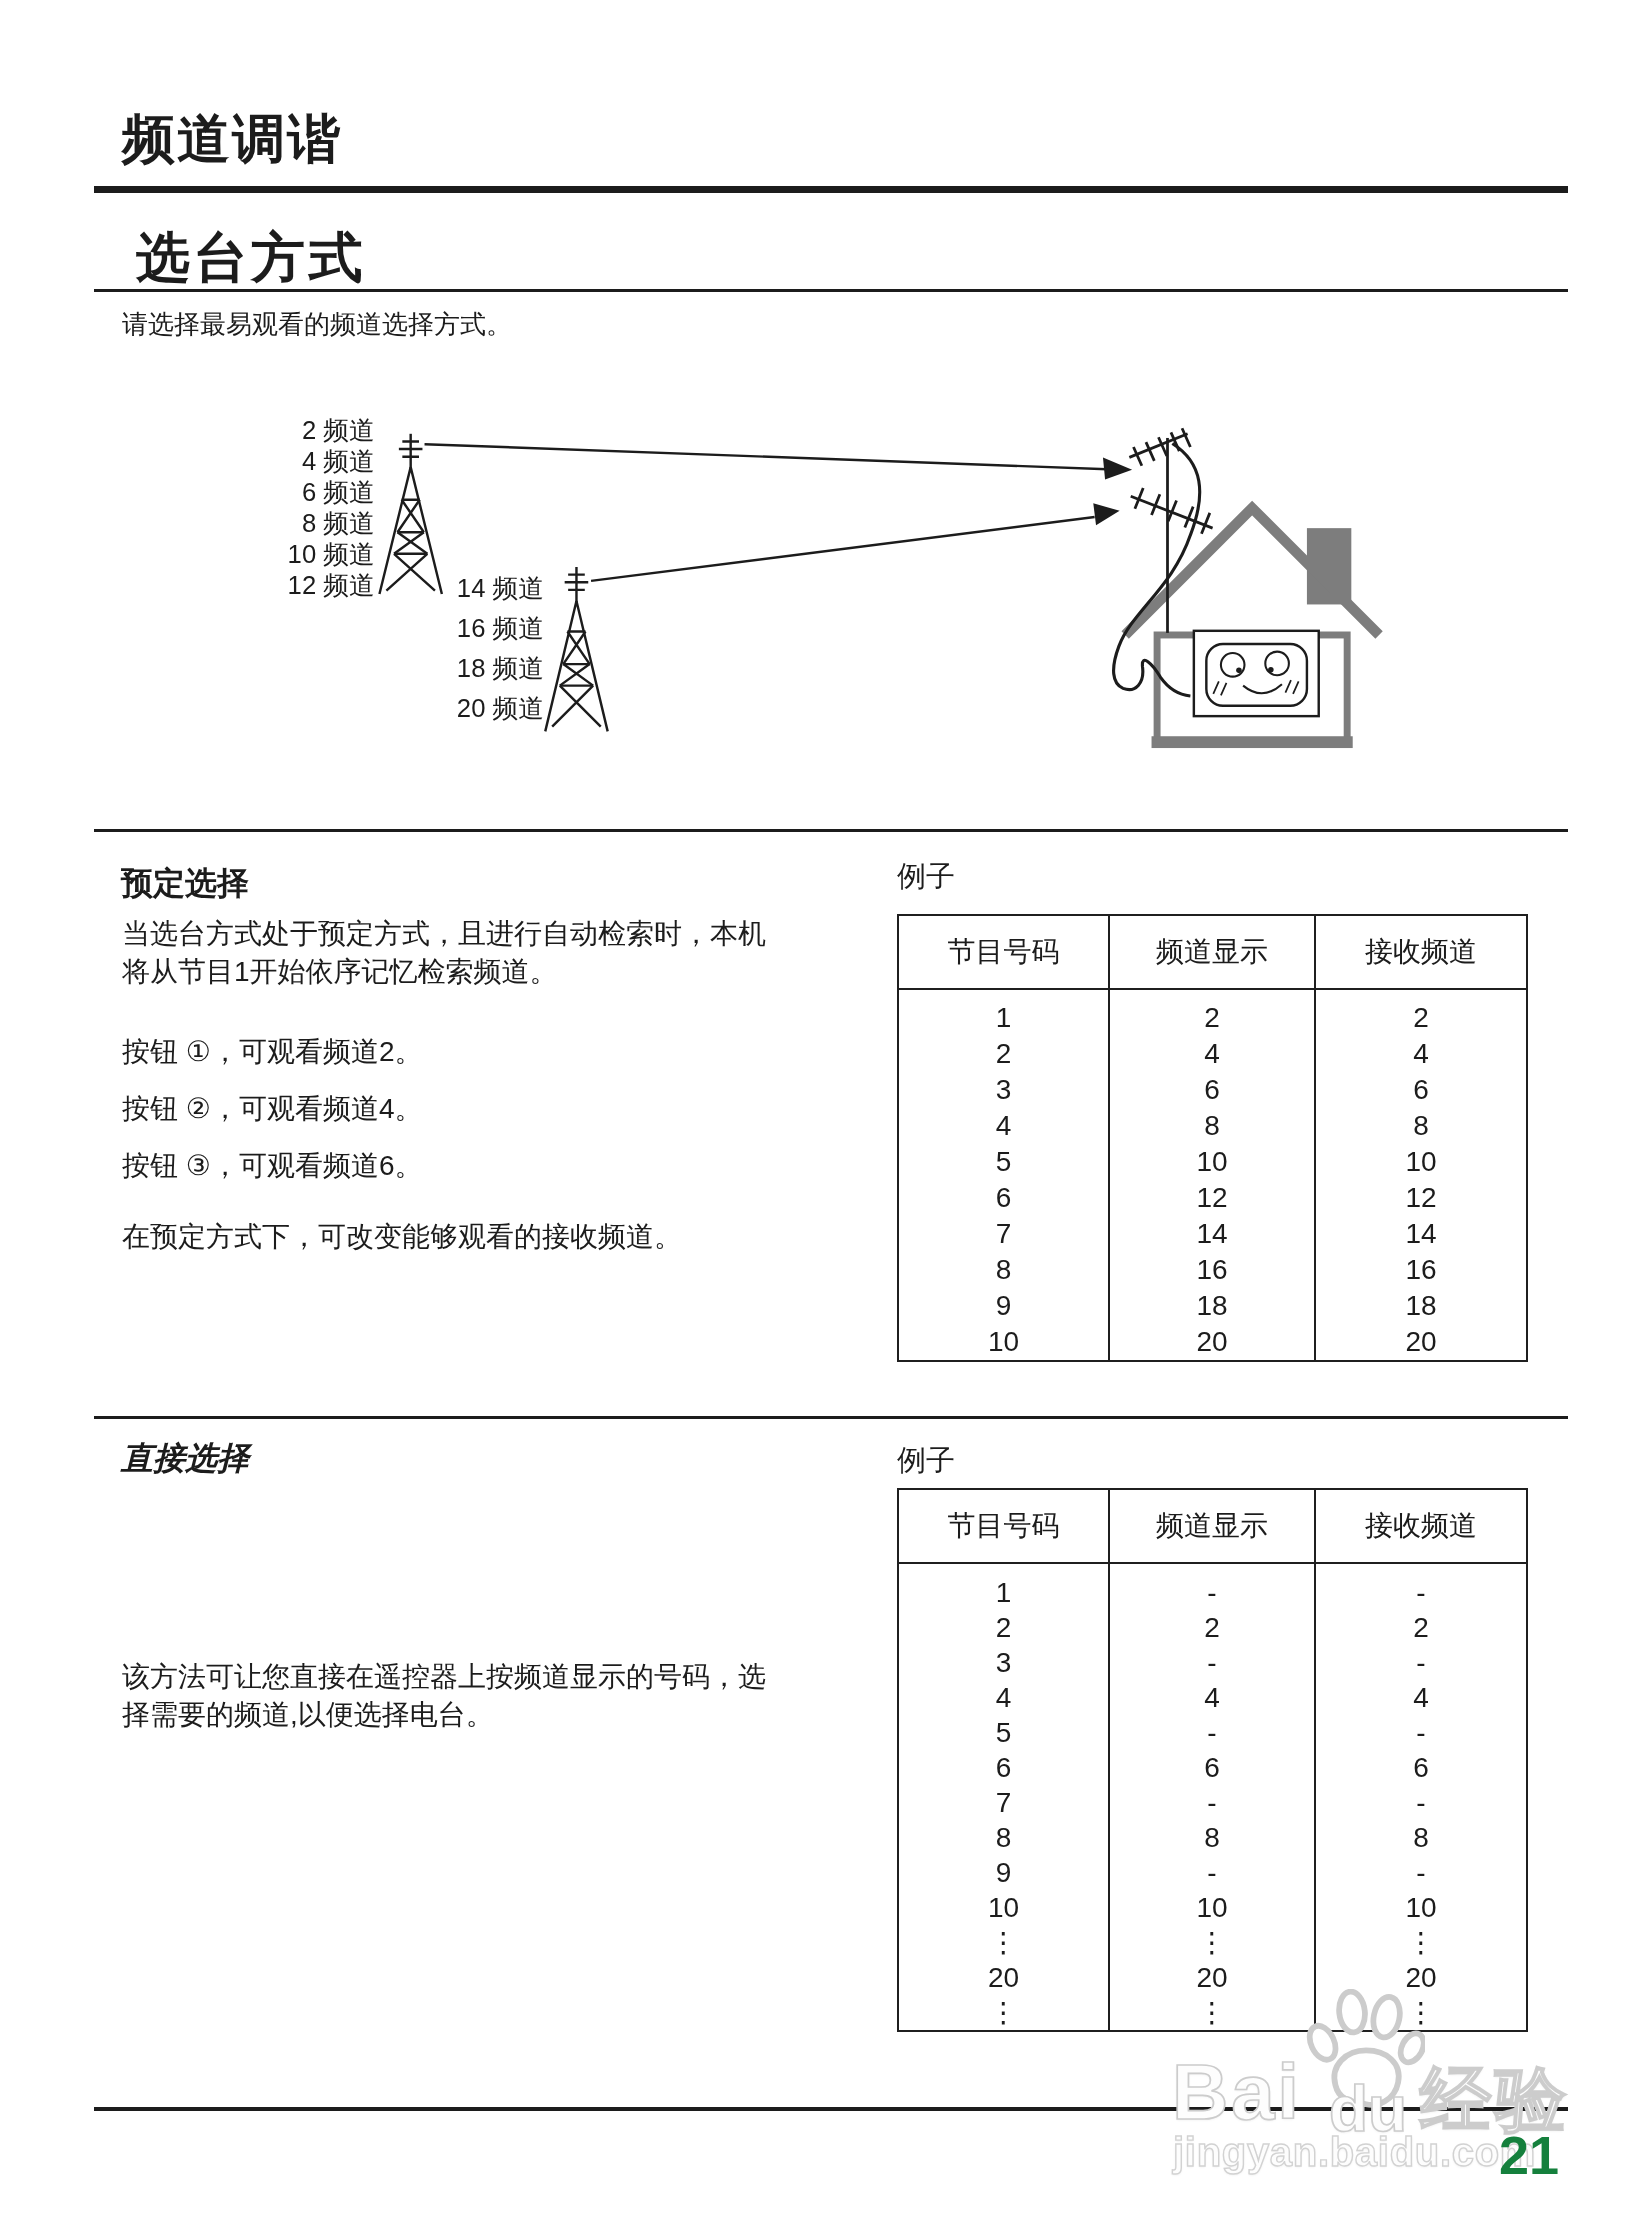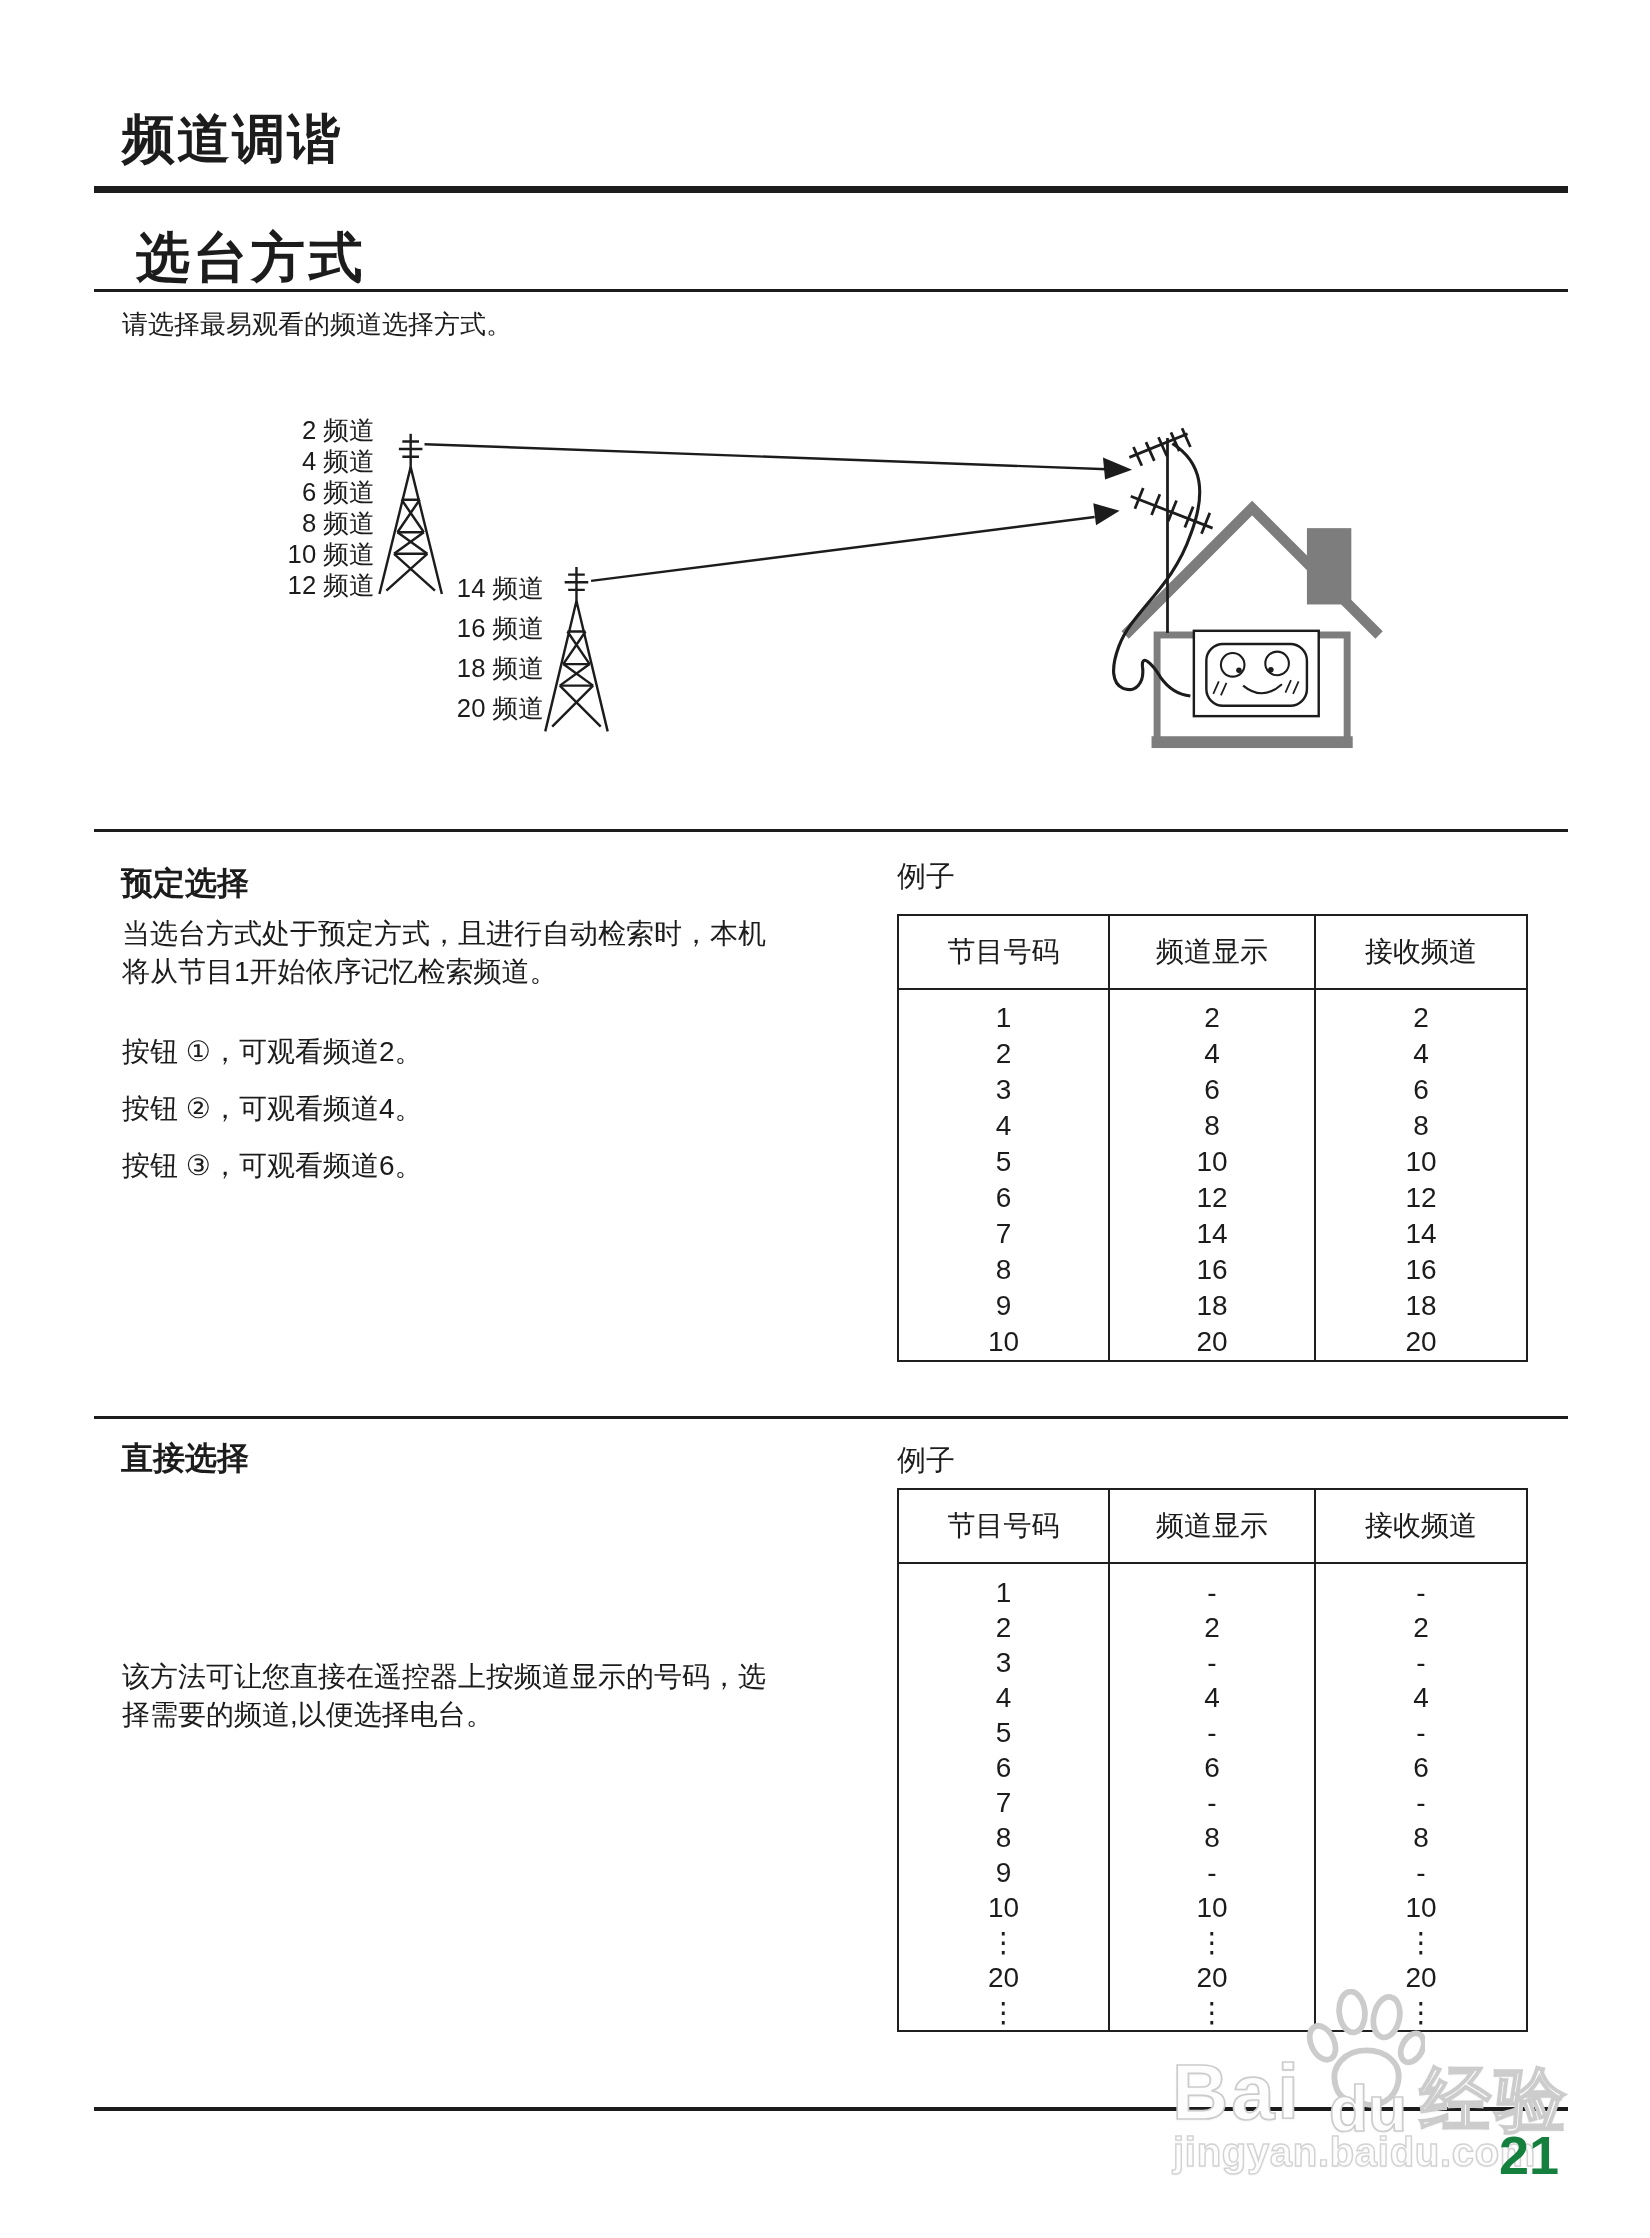--- a/index.html
+++ b/index.html
@@ -15,21 +15,21 @@
   .rule.thin2  { top:829px; height:2.8px; }
   .rule.thin3  { top:1416px; height:2.8px; }
   .rule.bottom { top:2107px; height:4.2px; }
 
   .h-main { left:122px; top:104px;  font-size:53px; font-weight:bold; letter-spacing:2.1px; white-space:nowrap; }
   .h-sec  { left:122px; top:222px;  font-size:54px; font-weight:bold; letter-spacing:3.5px; white-space:nowrap;margin-left:14px; }
   .intro  { left:122px; top:307px;  font-size:26px; white-space:nowrap; }
 
   .h-sub  { font-size:32px; font-weight:bold; left:121px; white-space:nowrap; }
   .h-sub.preset { top:862px; }
-  .h-sub.direct { top:1437px; }
+  .h-sub.direct { top:1437px;font-style:italic; }
 
   .para { left:122px; font-size:28px; line-height:38px; white-space:nowrap; }
   .para.p1 { top:915px; }
   .para.p2 { top:1491px; }
   .para.p3 { top:1658px; }
   .bline { left:122px; font-size:28px; white-space:nowrap;text-align:right; }
   .bl1 { top:1033px; } .bl2 { top:1090px; } .bl3 { top:1147px; }
   .note { top:1218px; }
 
   .example { font-size:29px; left:897px; white-space:nowrap; }
@@ -162,20 +162,21 @@
   <div class="rule thin2"></div>
 
   <div class="abs h-sub preset">预定选择</div>
   <div class="abs para p1">
     <div>当选台方式处于预定方式，且进行自动检索时，本机</div>
     <div>将从节目1开始依序记忆检索频道。</div>
   </div>
   <div class="abs bline bl1">按钮 ①，可观看频道2。</div>
   <div class="abs bline bl2">按钮 ②，可观看频道4。</div>
   <div class="abs bline bl3">按钮 ③，可观看频道6。</div>
+  <div class="abs bline note">在预定方式下，可改变能够观看的接收频道。</div>
 
   <div class="abs example ex1">例子</div>
   <table class="tbl t1">
     <colgroup>
         <col style="width:211px">
         <col style="width:206px">
         <col style="width:212px">
       </colgroup>
     <thead>
       <tr>

